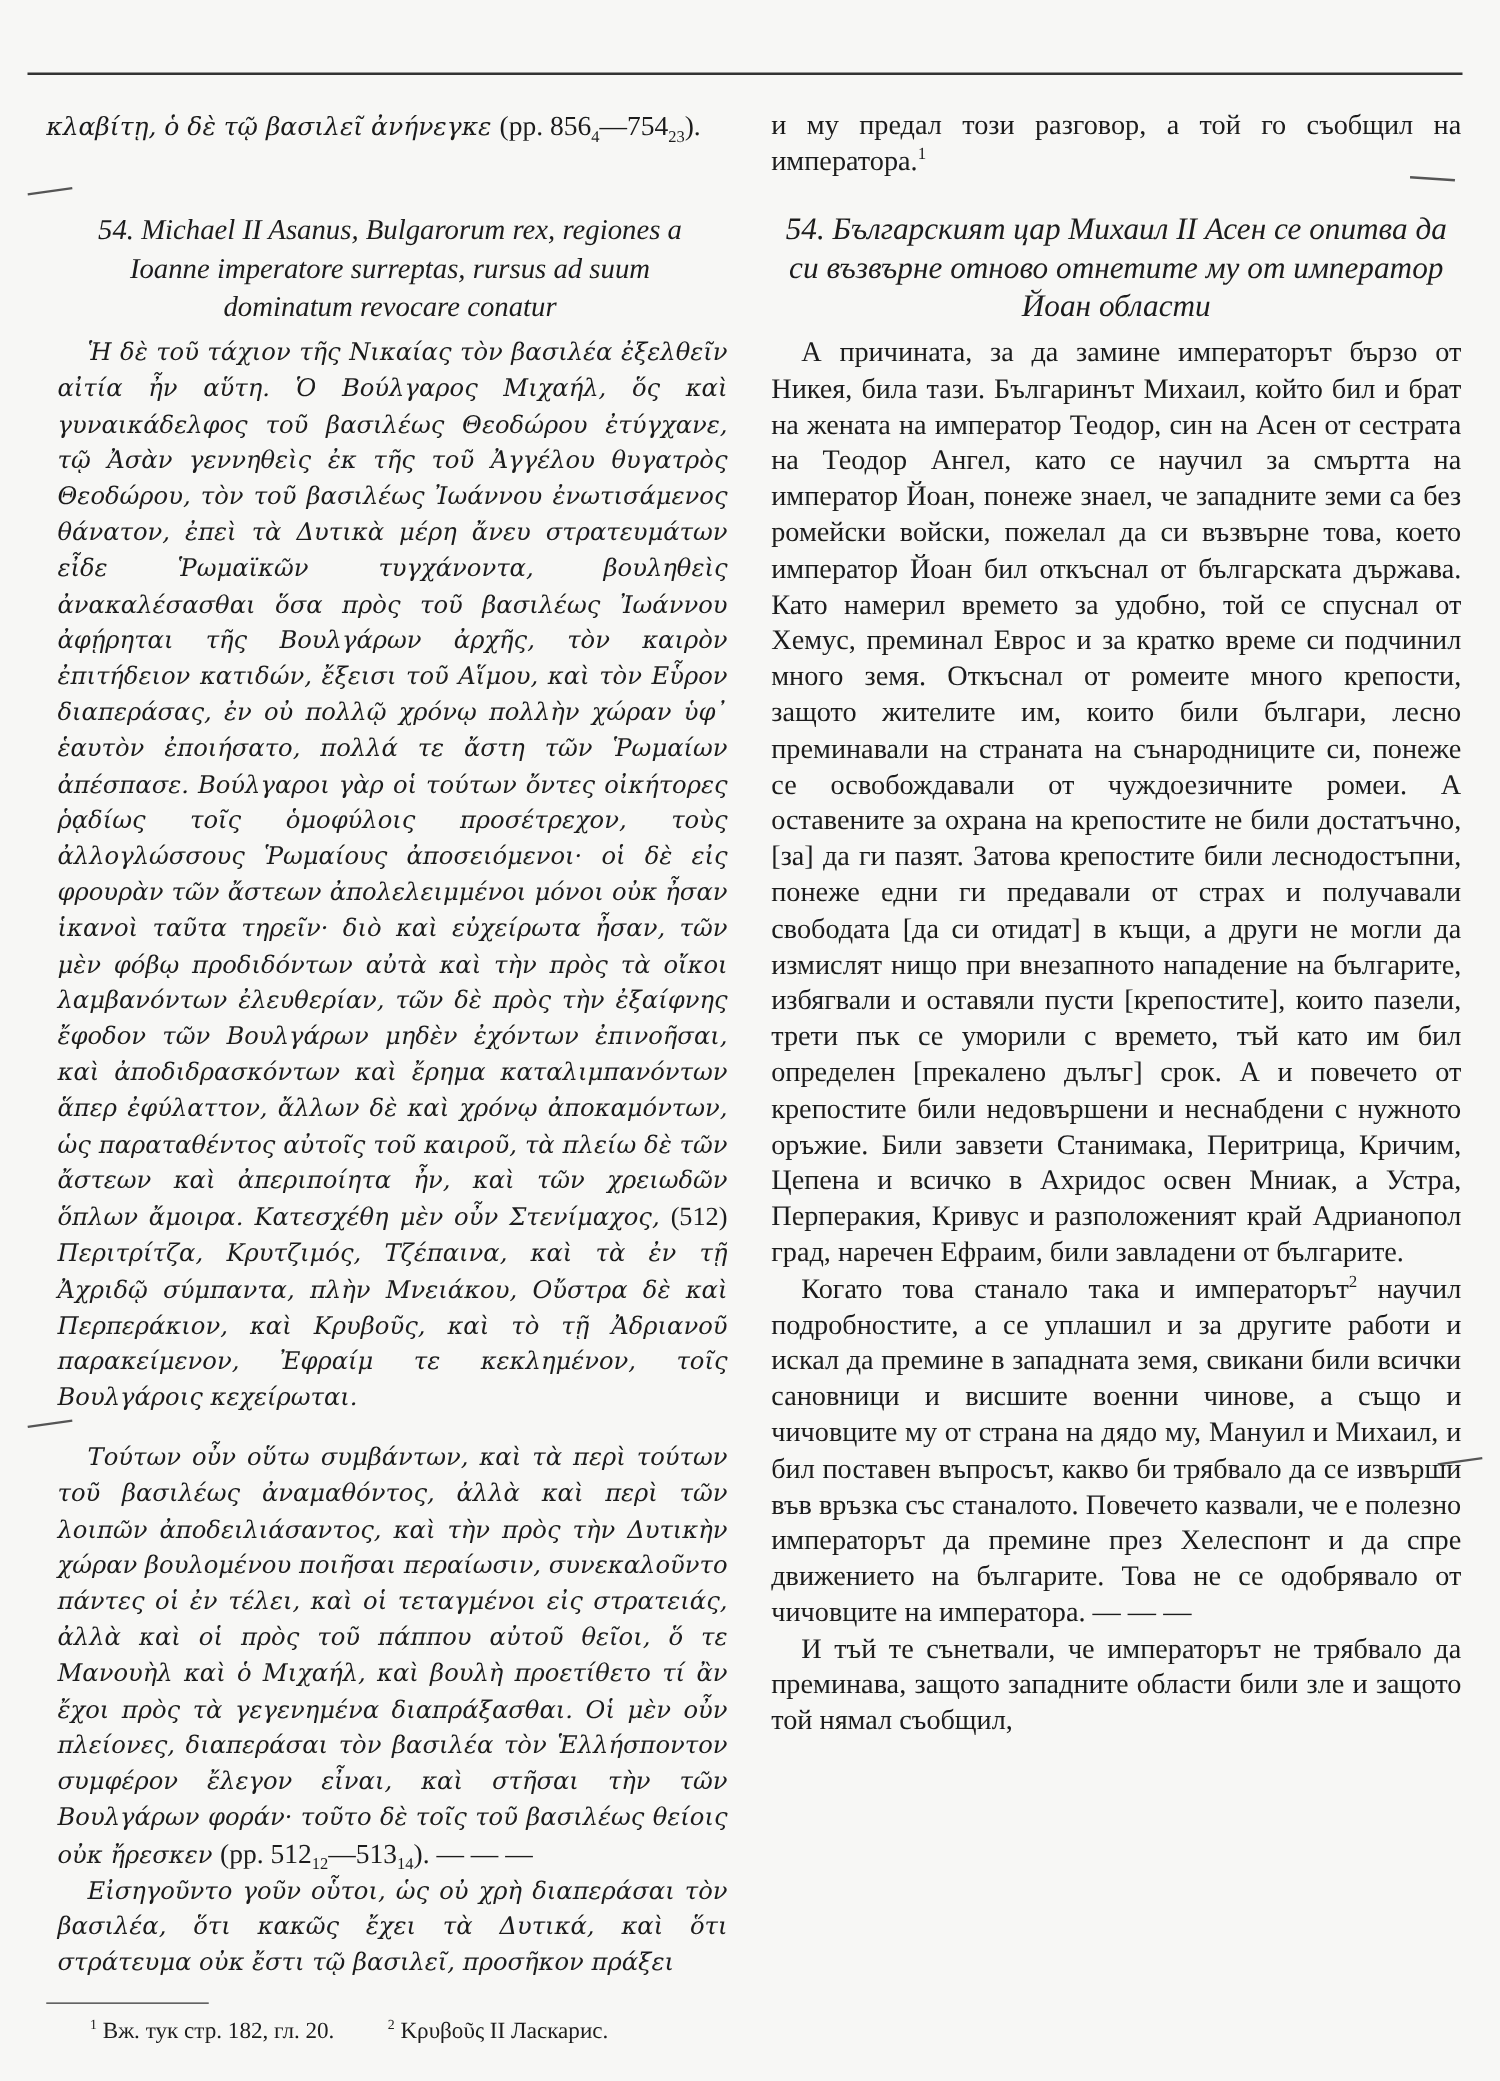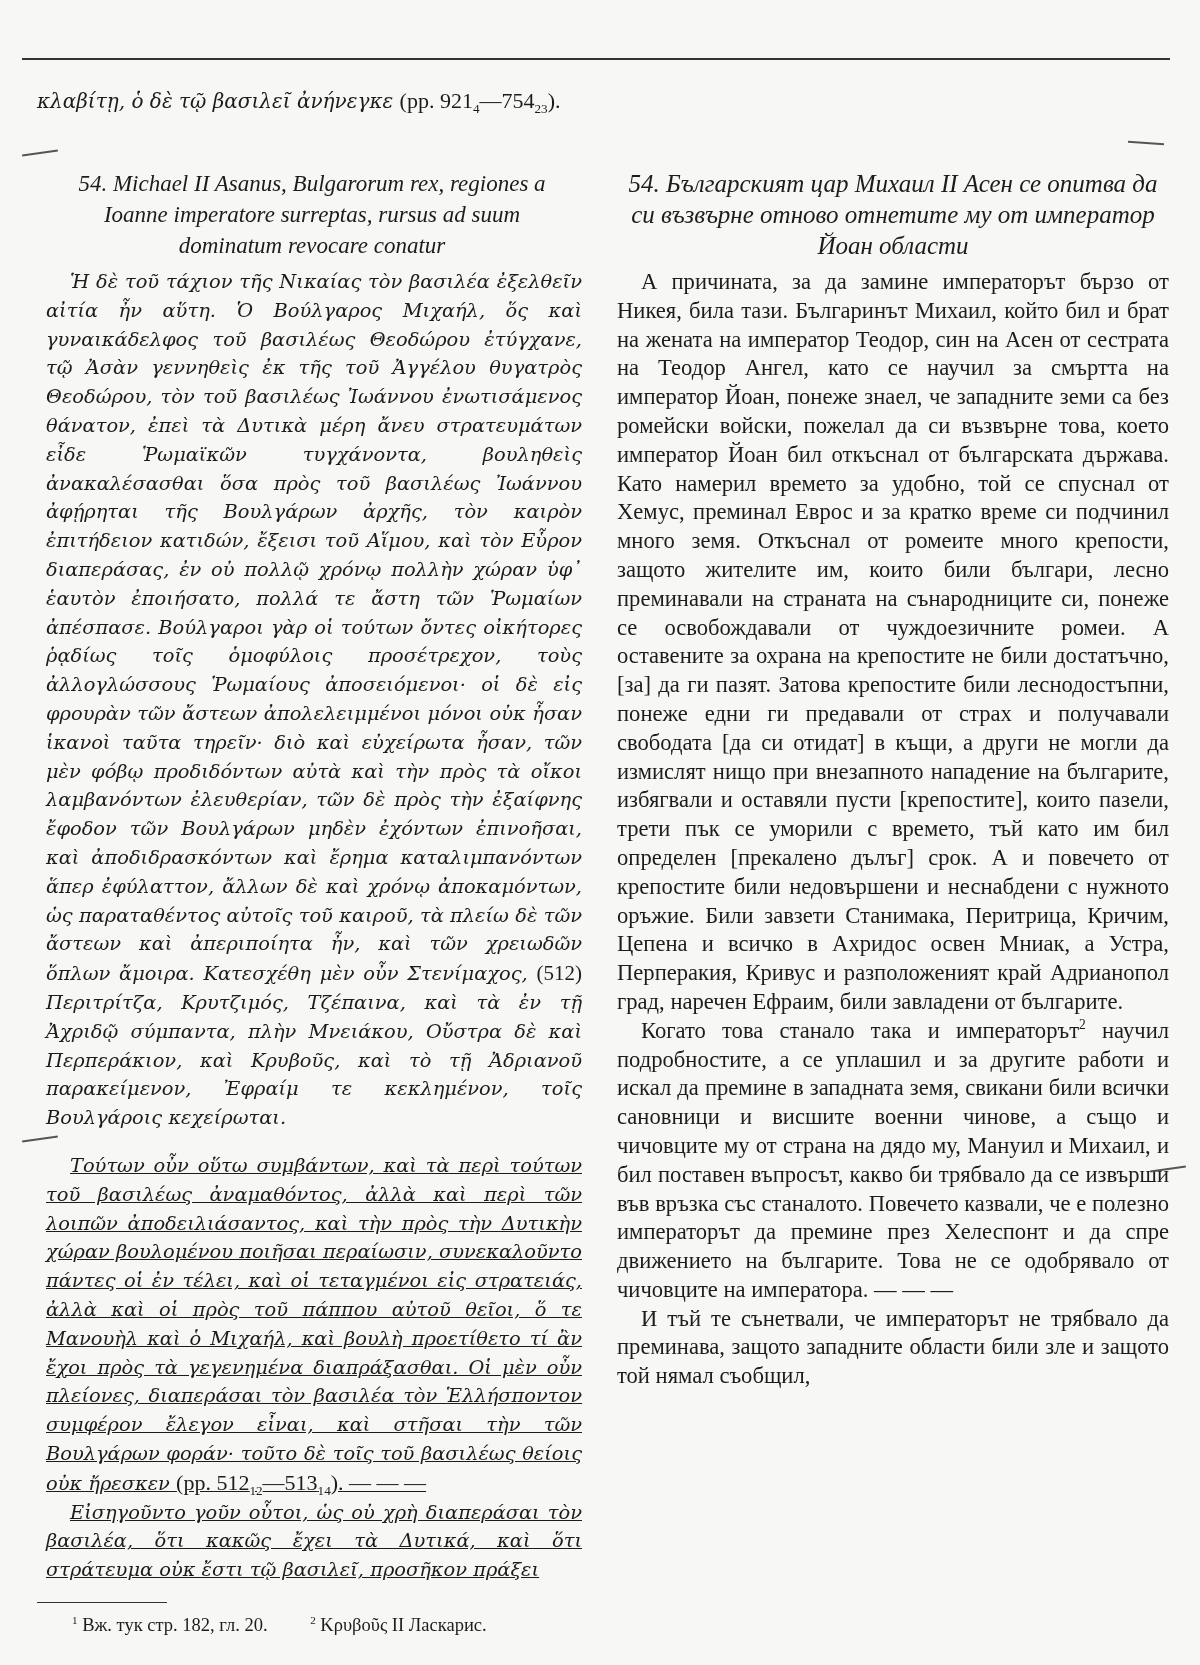--- a/index.html
+++ b/index.html
@@ -27,48 +27,51 @@
 </head>
 <body>
 
 <div class="page">
 
   <div class="header-rule"></div>
 
   <div class="block" style="left:37px; top:86px; width:545px;">
     <p class="grk" style="font-size:20px; line-height:29px;">
       <span>κλαβίτῃ, ὁ δὲ τῷ βασιλεῖ ἀνήνεγκε</span>
-      <span class="plain" style="font-size:22px;"><span>(pp. 921</span><sub>4</sub><span>—754</span><sub>23</sub><span>).</span></span>
+      <span class="plain" style="font-size:22px;"><span>(pp. 856</span><sub>4</sub><span>—754</span><sub>23</sub><span>).</span></span>
     </p>
   </div>
 
   <div class="mark" style="left:22px; top:152px;"></div>
 
   <div class="block" style="left:52px; top:168px; width:520px;">
     <p class="title-lat">54. Michael II Asanus, Bulgarorum rex, regiones a Ioanne imperatore surreptas, rursus ad suum dominatum revocare conatur</p>
   </div>
 
   <div class="block" style="left:46px; top:268px; width:536px;">
     <p class="grk indent">
       <span>Ἡ δὲ τοῦ τάχιον τῆς Νικαίας τὸν βασιλέα ἐξελθεῖν αἰτία ἦν αὕτη. Ὁ Βούλγαρος Μιχαήλ, ὅς καὶ γυναικάδελφος τοῦ βασιλέως Θεοδώρου ἐτύγχανε, τῷ Ἀσὰν γεννηθεὶς ἐκ τῆς τοῦ Ἀγγέλου θυγατρὸς Θεοδώρου, τὸν τοῦ βασιλέως Ἰωάννου ἐνωτισάμενος θάνατον, ἐπεὶ τὰ Δυτικὰ μέρη ἄνευ στρατευμάτων εἶδε Ῥωμαϊκῶν τυγχάνοντα, βουληθεὶς ἀνακαλέσασθαι ὅσα πρὸς τοῦ βασιλέως Ἰωάννου ἀφῄρηται τῆς Βουλγάρων ἀρχῆς, τὸν καιρὸν ἐπιτήδειον κατιδών, ἔξεισι τοῦ Αἵμου, καὶ τὸν Εὗρον διαπεράσας, ἐν οὐ πολλῷ χρόνῳ πολλὴν χώραν ὑφ᾿ ἑαυτὸν ἐποιήσατο, πολλά τε ἄστη τῶν Ῥωμαίων ἀπέσπασε. Βούλγαροι γὰρ οἱ τούτων ὄντες οἰκήτορες ῥᾳδίως τοῖς ὁμοφύλοις προσέτρεχον, τοὺς ἀλλογλώσσους Ῥωμαίους ἀποσειόμενοι· οἱ δὲ εἰς φρουρὰν τῶν ἄστεων ἀπολελειμμένοι μόνοι οὐκ ἦσαν ἱκανοὶ ταῦτα τηρεῖν· διὸ καὶ εὐχείρωτα ἦσαν, τῶν μὲν φόβῳ προδιδόντων αὐτὰ καὶ τὴν πρὸς τὰ οἴκοι λαμβανόντων ἐλευθερίαν, τῶν δὲ πρὸς τὴν ἐξαίφνης ἔφοδον τῶν Βουλγάρων μηδὲν ἐχόντων ἐπινοῆσαι, καὶ ἀποδιδρασκόντων καὶ ἔρημα καταλιμπανόντων ἅπερ ἐφύλαττον, ἄλλων δὲ καὶ χρόνῳ ἀποκαμόντων, ὡς παραταθέντος αὐτοῖς τοῦ καιροῦ, τὰ πλείω δὲ τῶν ἄστεων καὶ ἀπεριποίητα ἦν, καὶ τῶν χρειωδῶν ὅπλων ἄμοιρα. Κατεσχέθη μὲν οὖν Στενίμαχος,</span>
       <span class="plain" style="font-size:21px;">(512)</span>
       <span>Περιτρίτζα, Κρυτζιμός, Τζέπαινα, καὶ τὰ ἐν τῇ Ἀχριδῷ σύμπαντα, πλὴν Μνειάκου, Οὔστρα δὲ καὶ Περπεράκιον, καὶ Κρυβοῦς, καὶ τὸ τῇ Ἀδριανοῦ παρακείμενον, Ἐφραίμ τε κεκλημένον, τοῖς Βουλγάροις κεχείρωται.</span>
     </p>
   </div>
 
   <div class="mark" style="left:22px; top:1138px;"></div>
 
-  <div class="block" style="left:46px; top:1152px; width:536px;text-decoration:underline;">
+  <div class="block" style="left:46px; top:1152px; width:536px;">
     <p class="grk indent">
       <span>Τούτων οὖν οὕτω συμβάντων, καὶ τὰ περὶ τούτων τοῦ βασιλέως ἀναμαθόντος, ἀλλὰ καὶ περὶ τῶν λοιπῶν ἀποδειλιάσαντος, καὶ τὴν πρὸς τὴν Δυτικὴν χώραν βουλομένου ποιῆσαι περαίωσιν, συνεκαλοῦντο πάντες οἱ ἐν τέλει, καὶ οἱ τεταγμένοι εἰς στρατειάς, ἀλλὰ καὶ οἱ πρὸς τοῦ πάππου αὐτοῦ θεῖοι, ὅ τε Μανουὴλ καὶ ὁ Μιχαήλ, καὶ βουλὴ προετίθετο τί ἂν ἔχοι πρὸς τὰ γεγενημένα διαπράξασθαι. Οἱ μὲν οὖν πλείονες, διαπεράσαι τὸν βασιλέα τὸν Ἑλλήσποντον συμφέρον ἔλεγον εἶναι, καὶ στῆσαι τὴν τῶν Βουλγάρων φοράν· τοῦτο δὲ τοῖς τοῦ βασιλέως θείοις οὐκ ἤρεσκεν</span>
       <span class="plain" style="font-size:22px;"><span>(pp. 512</span><sub>12</sub><span>—513</span><sub>14</sub><span>). — — —</span></span>
     </p>
     <p class="grk indent">Εἰσηγοῦντο γοῦν οὗτοι, ὡς οὐ χρὴ διαπεράσαι τὸν βασιλέα, ὅτι κακῶς ἔχει τὰ Δυτικά, καὶ ὅτι στράτευμα οὐκ ἔστι τῷ βασιλεῖ, προσῆκον πράξει</p>
   </div>
 
+  <div class="block" style="left:617px; top:86px; width:552px;">
+    <p class="cyr"><span>и му предал този разговор, а той го съобщил на императора.</span><sup>1</sup></p>
+  </div>
 
   <div class="mark" style="left:1128px; top:142px; transform:rotate(4deg);"></div>
 
   <div class="block" style="left:617px; top:168px; width:552px;">
     <p class="title-bg">54. Българският цар Михаил II Асен се опитва да си възвърне отново отнетите му от император Йоан области</p>
   </div>
 
   <div class="block" style="left:617px; top:268px; width:552px;">
     <p class="cyr indent">А причината, за да замине императорът бързо от Никея, била тази. Българинът Михаил, който бил и брат на жената на император Теодор, син на Асен от сестрата на Теодор Ангел, като се научил за смъртта на император Йоан, понеже знаел, че западните земи са без ромейски войски, пожелал да си възвърне това, което император Йоан бил откъснал от българската държава. Като намерил времето за удобно, той се спуснал от Хемус, преминал Еврос и за кратко време си подчинил много земя. Откъснал от ромеите много крепости, защото жителите им, които били българи, лесно преминавали на страната на сънародниците си, понеже се освобождавали от чуждоезичните ромеи. А оставените за охрана на крепостите не били достатъчно, [за] да ги пазят. Затова крепостите били леснодостъпни, понеже едни ги предавали от страх и получавали свободата [да си отидат] в къщи, а други не могли да измислят нищо при внезапното нападение на българите, избягвали и оставяли пусти [крепостите], които пазели, трети пък се уморили с времето, тъй като им бил определен [прекалено дълъг] срок. А и повечето от крепостите били недовършени и неснабдени с нужното оръжие. Били завзети Станимака, Перитрица, Кричим, Цепена и всичко в Ахридос освен Мниак, а Устра, Перперакия, Кривус и разположеният край Адрианопол град, наречен Ефраим, били завладени от българите.</p>
     <p class="cyr indent"><span>Когато това станало така и императорът</span><sup>2</sup> <span>научил подробностите, а се уплашил и за другите работи и искал да премине в западната земя, свикани били всички сановници и висшите военни чинове, а също и чичовците му от страна на дядо му, Мануил и Михаил, и бил поставен въпросът, какво би трябвало да се извърши във връзка със станалото. Повечето казвали, че е полезно императорът да премине през Хелеспонт и да спре движението на българите. Това не се одобрявало от чичовците на императора. — — —</span></p>

